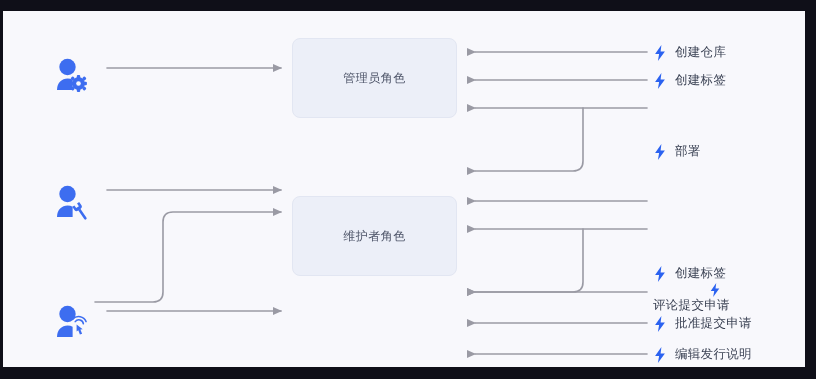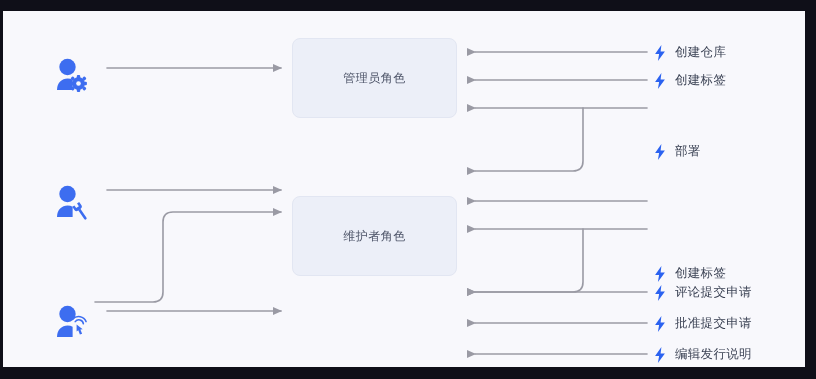--- a/index.html
+++ b/index.html
@@ -217,21 +217,21 @@
     </div>
 
 
     <div class="action" style="left:650px; top:209px;margin-top:44px;">
       <svg class="bolt" viewBox="0 0 14 16">
         <path d="M8.4,0 L2.1,9.1 L6.1,9.1 L4.9,16 L11.9,6.4 L7.6,6.4 Z" fill="#2b62f0"></path>
       </svg>
       <span class="action-label">创建标签</span>
     </div>
 
-    <div class="action" style="left:650px; top:272px;">
+    <div class="action" style="left:650px; top:272px;flex-direction:column;">
       <svg class="bolt" viewBox="0 0 14 16">
         <path d="M8.4,0 L2.1,9.1 L6.1,9.1 L4.9,16 L11.9,6.4 L7.6,6.4 Z" fill="#2b62f0"></path>
       </svg>
       <span class="action-label">评论提交申请</span>
     </div>
 
     <div class="action" style="left:650px; top:303px;">
       <svg class="bolt" viewBox="0 0 14 16">
         <path d="M8.4,0 L2.1,9.1 L6.1,9.1 L4.9,16 L11.9,6.4 L7.6,6.4 Z" fill="#2b62f0"></path>
       </svg>

